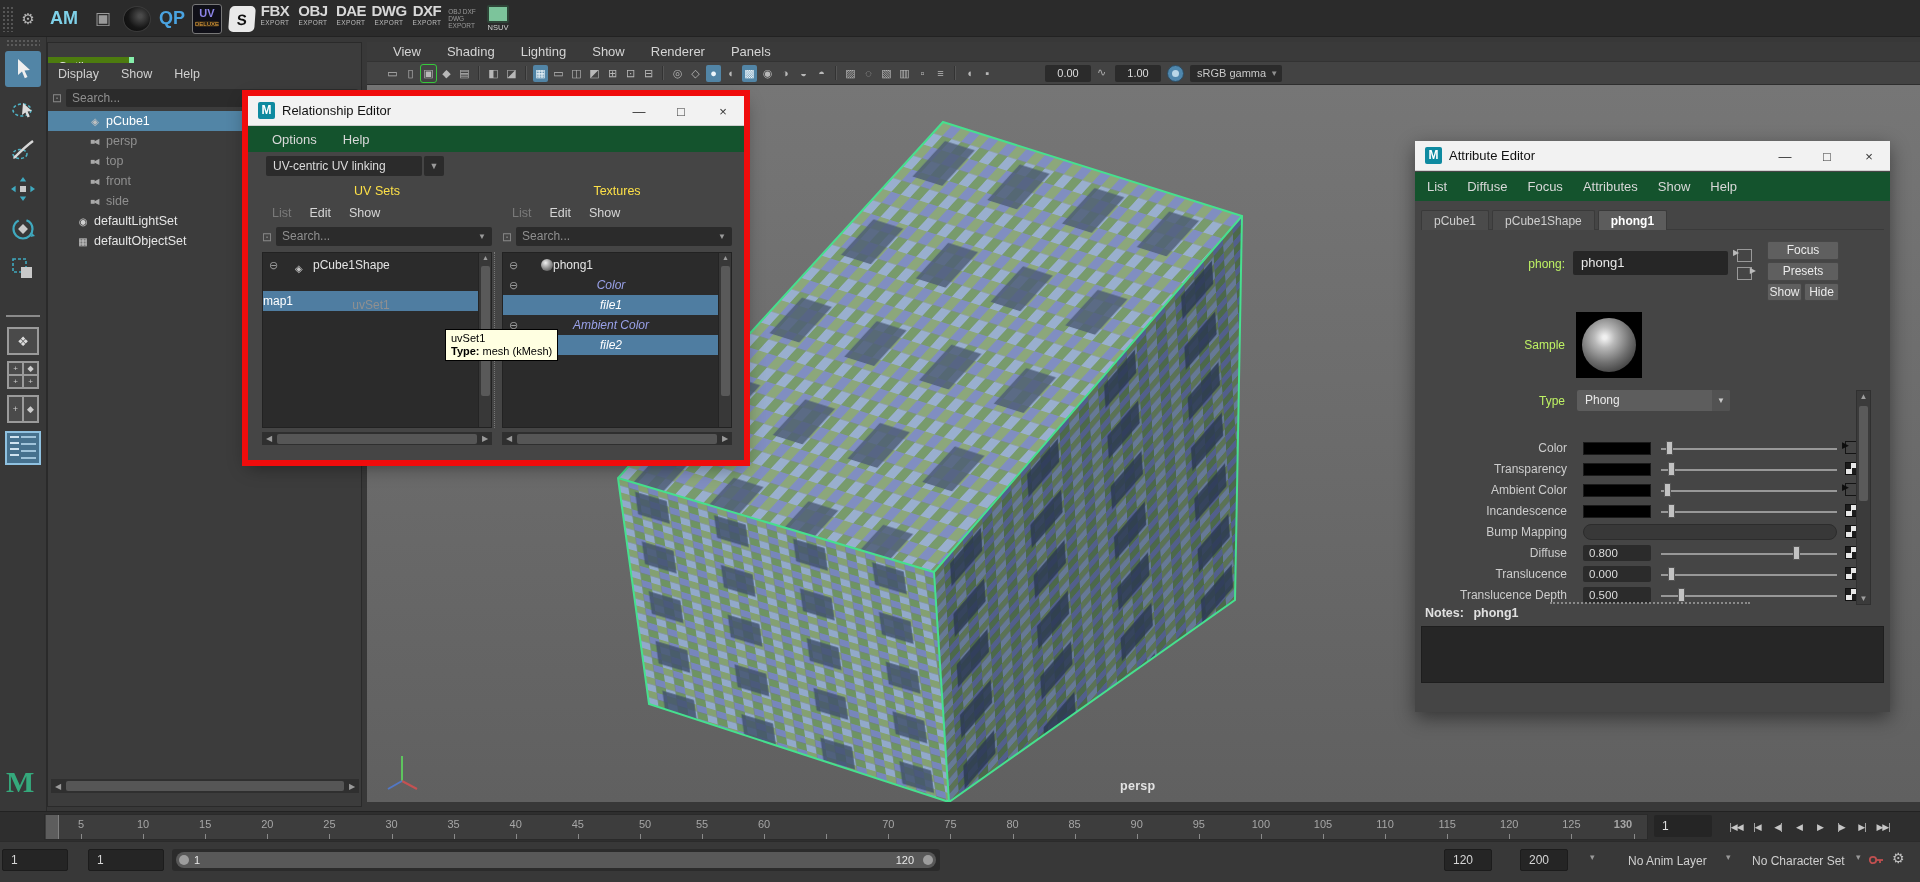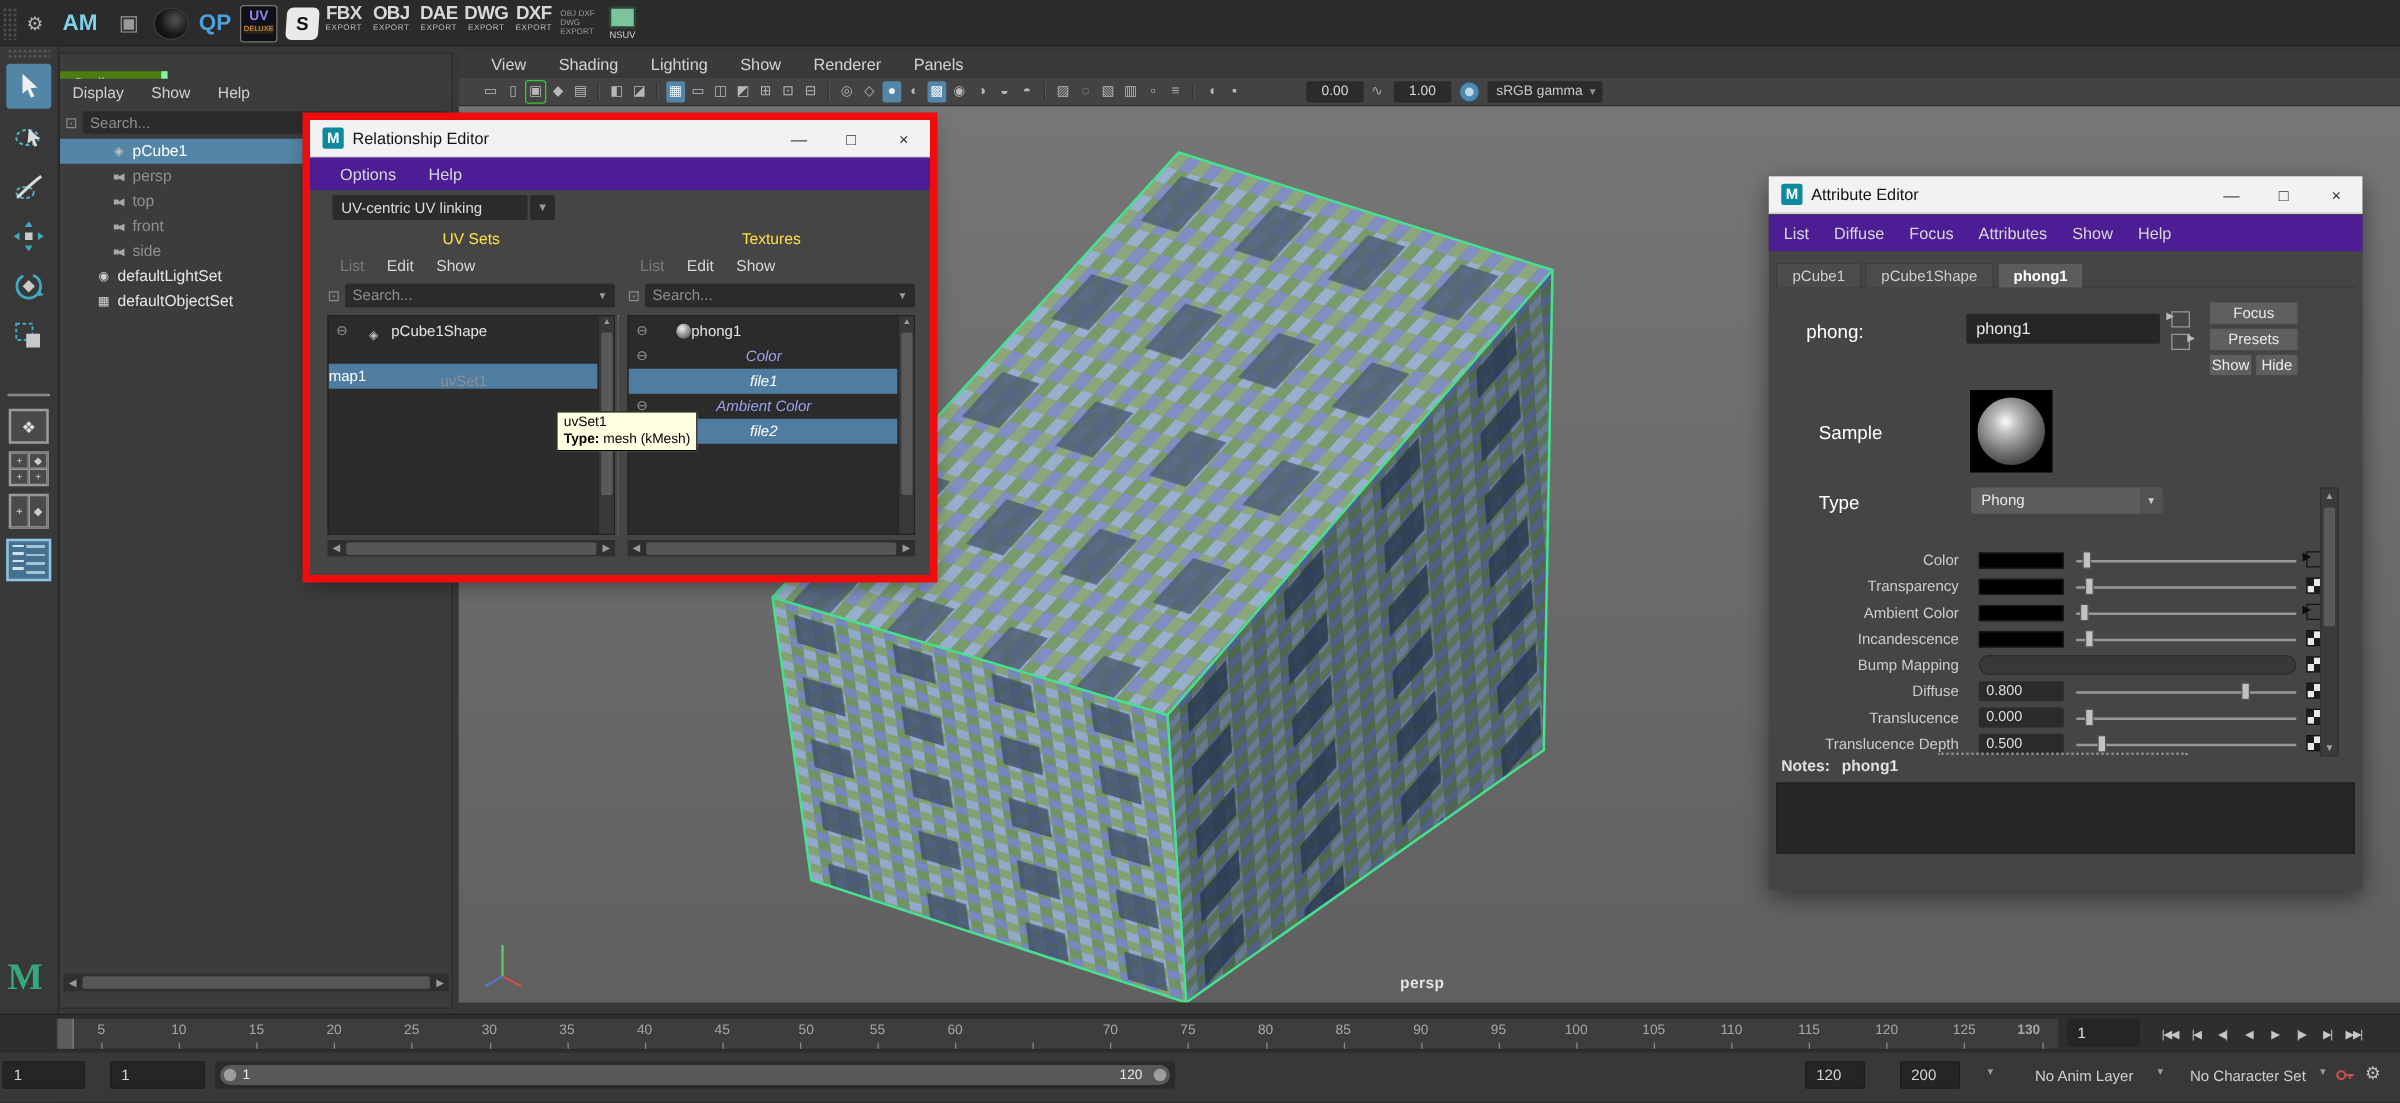--- a/index.html
+++ b/index.html
@@ -76,21 +76,21 @@
   .vp-colorspace .car{position:absolute;right:4px;top:0;color:#8f8f8f;font-size:8px;}
   .vp-canvas{position:absolute;left:0;top:43px;width:1553px;height:717px;background:linear-gradient(#767676,#606060);overflow:hidden;}
   .persp-label{position:absolute;left:753px;top:694px;color:#e2e2e2;font-size:12.5px;font-weight:bold;letter-spacing:.3px;}
 
   
   .win-title{position:absolute;left:0;top:0;width:100%;height:30px;background:#f2f2f2;border-bottom:1px solid #cfcfcf;display:flex;align-items:center;}
   .mlogo{width:17px;height:17px;margin:0 7px 0 10px;background:#0e8aa0;color:#fff;font-weight:bold;font-size:12px;text-align:center;line-height:17px;border-radius:2px;}
   .win-title .wtext{color:#111;font-size:13px;}
   .winbtns{position:absolute;right:0;top:0;height:30px;display:flex;}
   .winbtn{width:42px;height:30px;color:#333;font-size:13px;display:flex;align-items:center;justify-content:center;}
-  .menurow{display:flex;align-items:center;color:#d8d8d8;font-size:13px;background:#4c1d95;}
+  .menurow{display:flex;align-items:center;color:#d8d8d8;font-size:13px;background:#14532d;}
   .menurow span{cursor:default;}
 
   
   .redframe{position:absolute;left:242px;top:90px;width:508px;height:376px;border:6px solid #f00c0c;z-index:55;pointer-events:none;}
   .rel{position:absolute;left:248px;top:96px;width:496px;height:364px;background:#454545;z-index:50;box-shadow:0 6px 18px rgba(0,0,0,.45);}
   .rel .menurow{position:absolute;left:0;top:30px;width:100%;height:26px;gap:26px;padding-left:24px;}
   .re-drop{position:absolute;left:18px;top:60px;width:156px;height:20px;background:#2b2b2b;border-radius:2px;color:#dcdcdc;line-height:20px;padding-left:7px;font-size:12px;}
   .re-dropcaret{position:absolute;left:176px;top:60px;width:20px;height:20px;background:#2b2b2b;border-radius:2px;color:#9a9a9a;font-size:9px;text-align:center;line-height:20px;}
   .re-header{position:absolute;top:88px;width:230px;text-align:center;color:#fde047;font-size:12.5px;}
   .re-menus{position:absolute;top:110px;display:flex;gap:18px;font-size:12.5px;}
@@ -117,21 +117,21 @@
 
   
   .tooltip{position:absolute;left:445px;top:329px;z-index:60;background:#ffffe1;border:1px solid #000;color:#000;font-size:11px;padding:2px 5px;line-height:13px;}
 
   
   .ae{position:absolute;left:1415px;top:141px;width:475px;height:571px;background:#454545;z-index:40;box-shadow:0 6px 18px rgba(0,0,0,.45);}
   .ae .menurow{position:absolute;left:0;top:31px;width:100%;height:29px;gap:20px;padding-left:12px;}
   .ae-tabs{position:absolute;left:6px;top:69px;width:463px;height:20px;border-bottom:1px solid #3a3a3a;display:flex;gap:3px;}
   .aetab{height:20px;padding:0 12px;background:#4b4b4b;color:#cfcfcf;font-size:12px;line-height:20px;border:1px solid #3a3a3a;border-bottom:none;border-radius:2px 2px 0 0;}
   .aetab.active{background:#5c5c5c;color:#fff;font-weight:bold;}
-  .ae-label{position:absolute;color:#ffffff;font-size:15px;}
+  .ae-label{position:absolute;color:#bef264;font-size:12px;text-align:right;}
   .ae-field{position:absolute;background:#262626;border-radius:2px;color:#e8e8e8;}
   .connbox{position:absolute;width:15px;height:13px;border:1px solid #999;}
   .connbox .ar{position:absolute;top:-2px;font-size:8px;color:#bbb;}
   .aebtn{position:absolute;background:#5f5f5f;border:1px solid #474747;border-radius:2px;color:#eaeaea;font-size:12px;text-align:center;}
   .sampleswatch{position:absolute;left:161px;top:171px;width:66px;height:66px;background:#000;}
   .sampleswatch .ball{position:absolute;left:6px;top:6px;width:54px;height:54px;border-radius:50%;
      background:radial-gradient(circle at 42% 36%, #f0f0f0 4%, #b9b9b9 22%, #6f6f6f 55%, #2a2a2a 90%);}
   .ae-drop{position:absolute;left:162px;top:249px;width:153px;height:21px;background:#5d5d5d;border-radius:2px;color:#e8e8e8;font-size:12px;line-height:21px;padding-left:8px;}
   .ae-drop .dc{position:absolute;right:0;top:0;width:18px;height:21px;background:#525252;border-radius:0 2px 2px 0;color:#c9c9c9;font-size:8px;text-align:center;line-height:21px;}
   .ae-section{position:absolute;left:6px;top:275px;width:436px;height:19px;background:#515151;border:1px solid #606060;color:#e4e4e4;font-weight:bold;font-size:12.5px;line-height:17px;padding-left:10px;}

